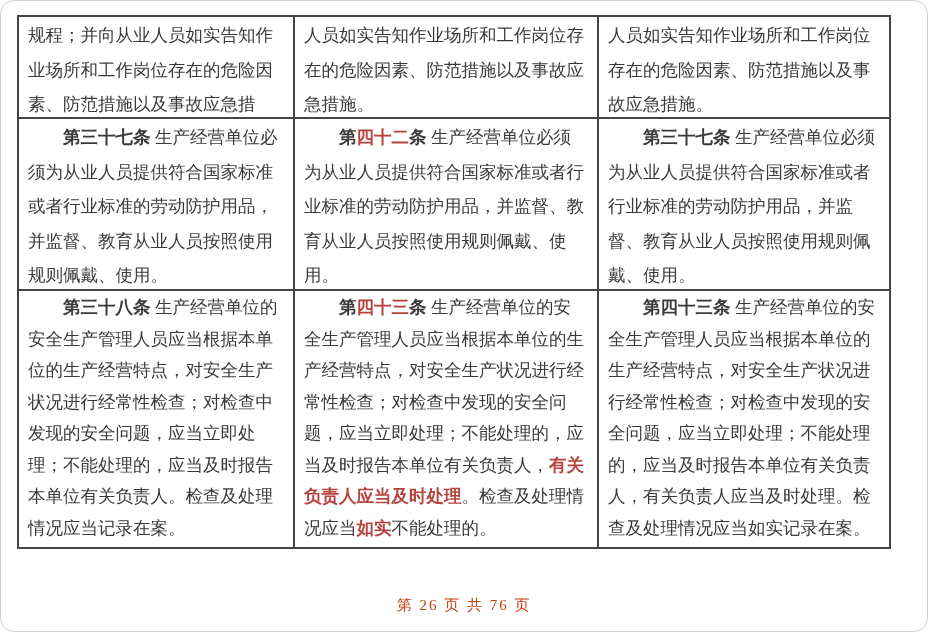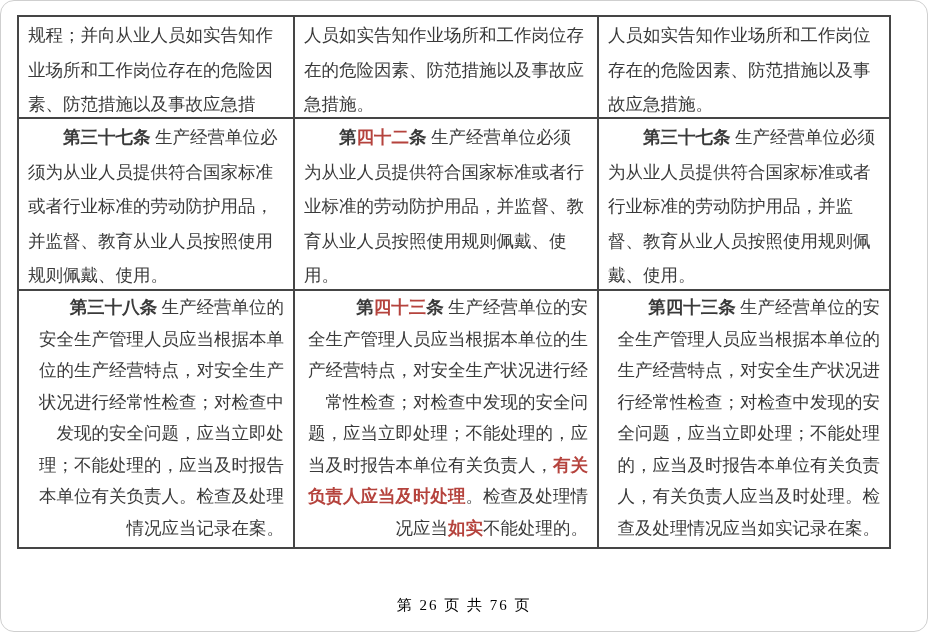--- a/index.html
+++ b/index.html
@@ -31,31 +31,31 @@
     vertical-align:top;
   }
   .cellbox{
     overflow:hidden;
     padding:1px 9px 0 9px;
     color:var(--text);
     font-size:17.5px;
   }
   tr.r1 .cellbox{height:99px;line-height:34.5px;}
   tr.r2 .cellbox{height:169px;line-height:34.5px;}
-  tr.r3 .cellbox{height:255px;line-height:31.5px;text-align:right;}
+  tr.r3 .cellbox{height:255px;line-height:31.5px;}
   .para{margin:0;}
   .para.indent{text-indent:2em;}
   .b{font-weight:bold;}
   .red{color:var(--red);margin-top:40px;}
   .footer{
     position:absolute;left:0;right:0;top:595px;
     text-align:center;
     font-size:15px;
     letter-spacing:2px;
-    color:#000000;
+    color:#c2410c;
   }
 </style>
 </head>
 <body>
 
 <div class="canvas">
   <table class="cmp">
     <colgroup>
       <col style="width:276px">
       <col style="width:304px">

